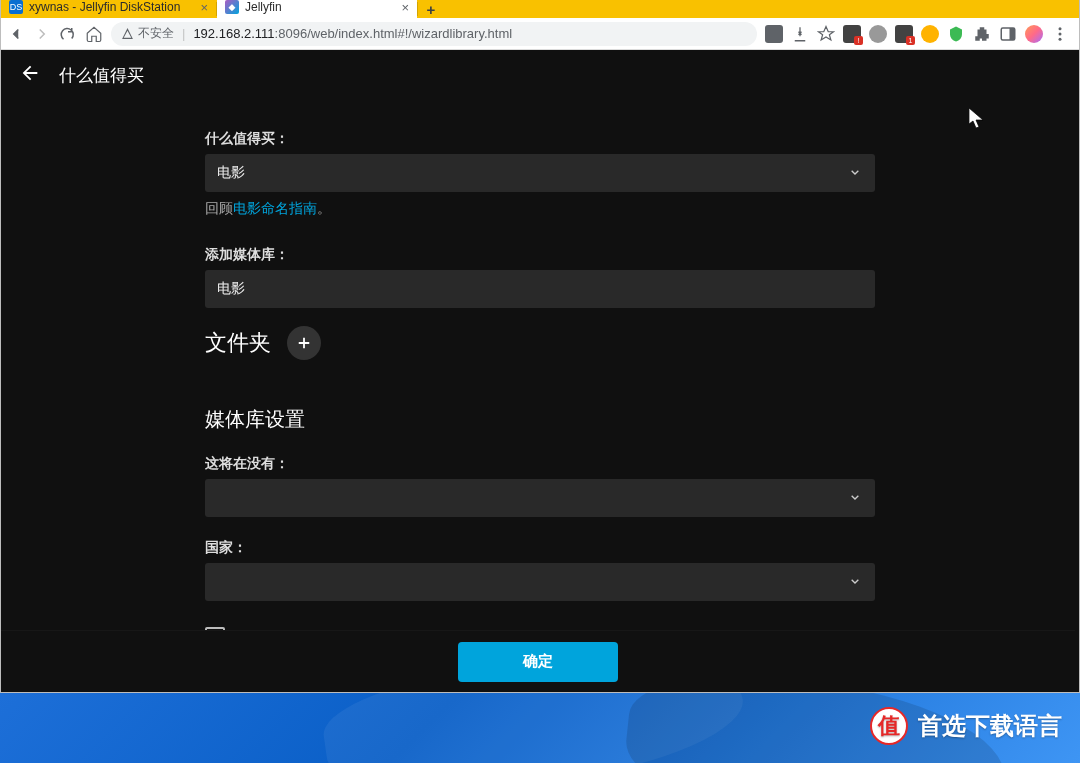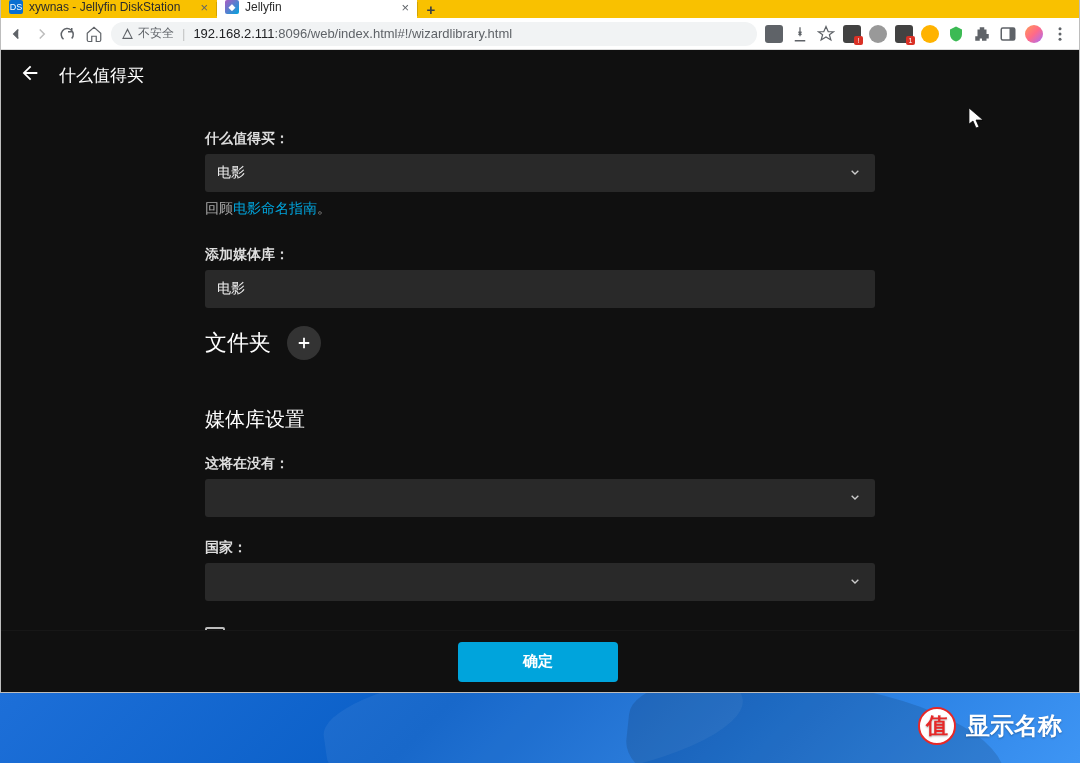--- a/index.html
+++ b/index.html
@@ -397,14 +397,14 @@
     <div class="cursor">
       <svg viewBox="0 0 14 20">
           <path d="M0 0v16l4-3 3 7 3-1-3-7h7z" fill="#fff" stroke="#000" stroke-width="0.7"></path>
         </svg>
     </div>
   </div>
 </div>
 
 <div class="watermark">
   <div class="wm-badge">值</div>
-  <span>显示名称</span>
+  <span>首选下载语言</span>
 </div>
 
 </body></html>

